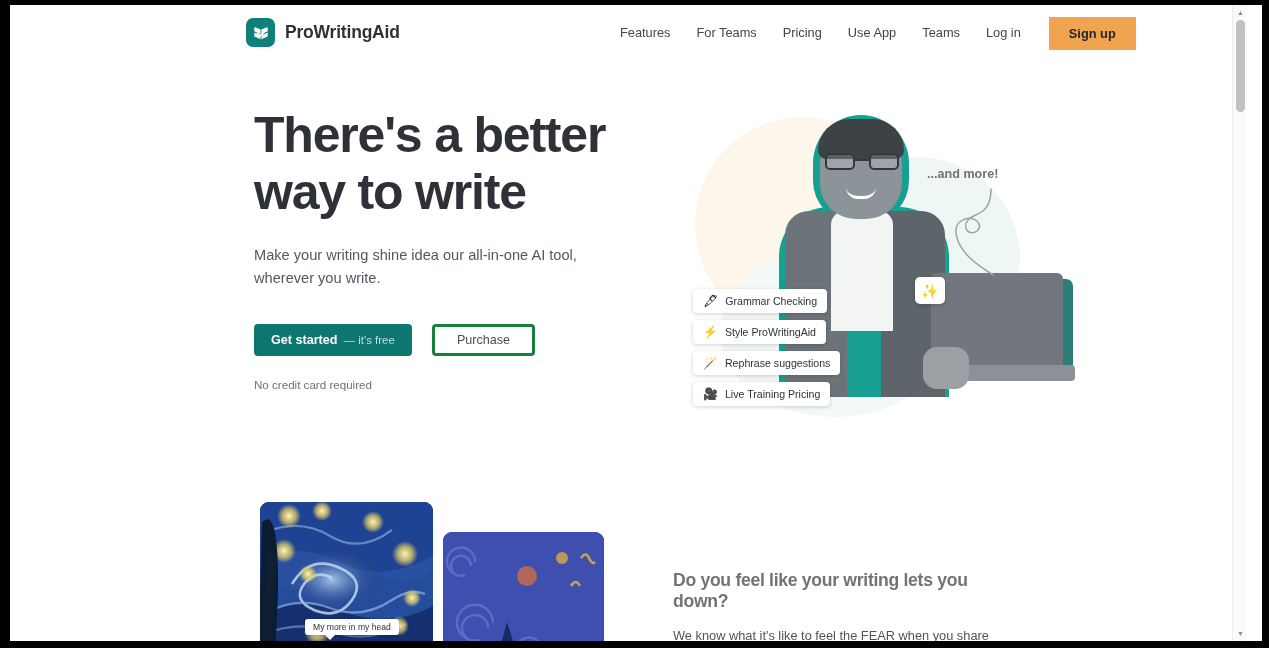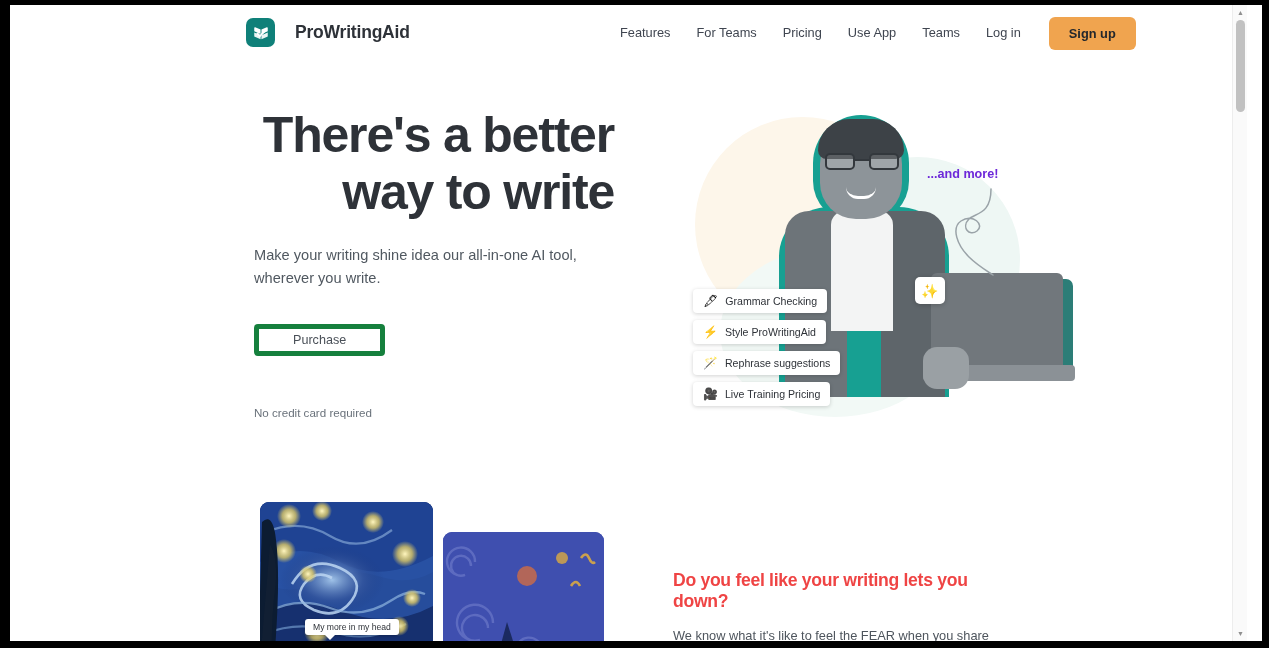--- a/index.html
+++ b/index.html
@@ -42,21 +42,21 @@
   }
 
   
   #header {
     position:absolute; left:0; top:0; width:1237px; height:57px;
     background:#ffffff;
     display:flex; align-items:center;
   }
   #brand {
     position:absolute; left:236px; top:13px;
-    display:flex; align-items:center; gap:20px;
+    display:flex; align-items:center; gap:10px;
     text-decoration:none;
   }
   .logo-mark {
     width:29px; height:29px; border-radius:7px;
     background:#0f8079;
     display:flex; align-items:center; justify-content:center;
     flex:0 0 auto;
   }
   #brand-name {
     font-size:17.5px; font-weight:bold; color:#2e3238;
@@ -67,53 +67,53 @@
     display:flex; align-items:center; gap:0;
   }
   .nav-link {
     font-size:12.8px; color:#3f4550; text-decoration:none;
     padding:8px 13px; white-space:nowrap; line-height:1;
   }
   #signup-button {
     margin-left:15px;
     background:#f0a44f; color:#23272c;
     font-size:12.8px; font-weight:bold;
-    border:none; border-radius:6px;
+    border:none; border-radius:0;
     padding:9px 20px; cursor:pointer; white-space:nowrap;
     font-family:"Liberation Sans", sans-serif;
   }
 
   
   #hero { position:absolute; left:0; top:57px; width:1237px; height:420px; }
   #hero-copy { position:absolute; left:244px; top:45px; width:360px; }
   #hero-title {
     font-size:50px; line-height:1.13; font-weight:bold;
-    color:#2e3238; letter-spacing:-1.2px;text-align:right;
+    color:#2e3238; letter-spacing:-1.2px;
   }
   #hero-sub {
     margin-top:24px; font-size:14.6px; line-height:1.6; color:#505860;
     width:330px;
   }
   #hero-actions { margin-top:33px; display:flex; align-items:center; gap:20px; }
   #get-started-button {
     background:#0b776f; border:none; border-radius:4px;
     padding:0 17px; height:32px;
     display:inline-flex; align-items:center; gap:6px;
     cursor:pointer; font-family:"Liberation Sans", sans-serif;
   }
   #get-started-label { color:#ffffff; font-size:12.6px; font-weight:bold; }
   #get-started-note  { color:#bcdedb; font-size:11.5px; }
   #purchase-button {
-    background:#ffffff; border:5px solid #15803d; border-radius:4px;
-    padding:0 34px; height:32px;
+    background:#ffffff; border:3px solid #15803d; border-radius:4px;
+    padding:0 22px; height:32px;
     display:inline-flex; align-items:center;
     color:#4a5058; font-size:12.6px; cursor:pointer;
     font-family:"Liberation Sans", sans-serif;
   }
-  #no-card-note { margin-top:50px; font-size:11.6px; color:#6a727b; }
+  #no-card-note { margin-top:22px; font-size:11.6px; color:#6a727b; }
 
   
   #hero-art {
     position:absolute; left:655px; top:35px; width:370px; height:350px;
   }
   .art-blob {
     position:absolute; border-radius:50%;
   }
   #blob-cream { left:30px; top:20px; width:215px; height:215px; background:#fdf6ea; }
   #blob-mint  { left:150px; top:60px; width:205px; height:205px; background:#eef7f4; }
@@ -181,21 +181,21 @@
     height:24px; margin-bottom:7px;
     display:flex; align-items:center; gap:7px; padding:0 10px;
     width:fit-content;
   }
   .chip-icon { font-size:12px; line-height:1; }
   .chip-label { font-size:10.6px; color:#2e3238; white-space:nowrap; }
 
   
   #and-more {
     position:absolute; left:262px; top:70px;
-    font-size:12.6px; color:#6d28d9; font-weight:bold; white-space:nowrap;
+    font-size:12.6px; color:#737373; font-weight:bold; white-space:nowrap;
   }
   #squiggle { position:absolute; left:270px; top:88px; }
   #sparkle-card {
     position:absolute; left:250px; top:180px;
     background:#ffffff; border-radius:5px;
     box-shadow:0 1px 5px rgba(0,0,0,.2);
     width:30px; height:27px;
     display:flex; align-items:center; justify-content:center;
     font-size:14px;
   }
@@ -220,21 +220,21 @@
     content:""; position:absolute; left:20px; bottom:-5px;
     border-left:5px solid transparent; border-right:5px solid transparent;
     border-top:5px solid #ffffff;
   }
   #plain-card {
     position:absolute; left:189px; top:30px; width:161px; height:130px;
     border-radius:9px; background:#3f4faf; overflow:hidden;
   }
 
   #s2-copy { position:absolute; left:663px; top:88px; width:345px; }
-  #s2-title { font-size:17.6px; font-weight:bold; color:#ef4444; letter-spacing:-0.3px; }
+  #s2-title { font-size:17.6px; font-weight:bold; color:#737373; letter-spacing:-0.3px; }
   #s2-body { margin-top:13px; font-size:12.8px; line-height:1.72; color:#4e555d; }
 
   
   #bottom-cut {
     position:absolute; left:0; bottom:0; width:1269px; height:7px; background:#000;
     z-index:50;
   }
 </style>
 </head>
 <body>
@@ -270,20 +270,24 @@
 
       </div>
 
       <div id="hero">
 
         <div id="hero-copy">
           <h1 id="hero-title">There's a better way to write</h1>
           <p id="hero-sub">Make your writing shine idea our all-in-one AI tool, wherever you write.</p>
 
           <div id="hero-actions">
+            <button id="get-started-button">
+              <span id="get-started-label">Get started</span>
+              <span id="get-started-note">— it's free</span>
+            </button>
             <button id="purchase-button">Purchase</button>
           </div>
 
           <div id="no-card-note">No credit card required</div>
         </div>
 
         <div id="hero-art">
           <div class="art-blob" id="blob-cream"></div>
           <div class="art-blob" id="blob-mint"></div>
           <div class="art-blob" id="blob-mint2"></div>

